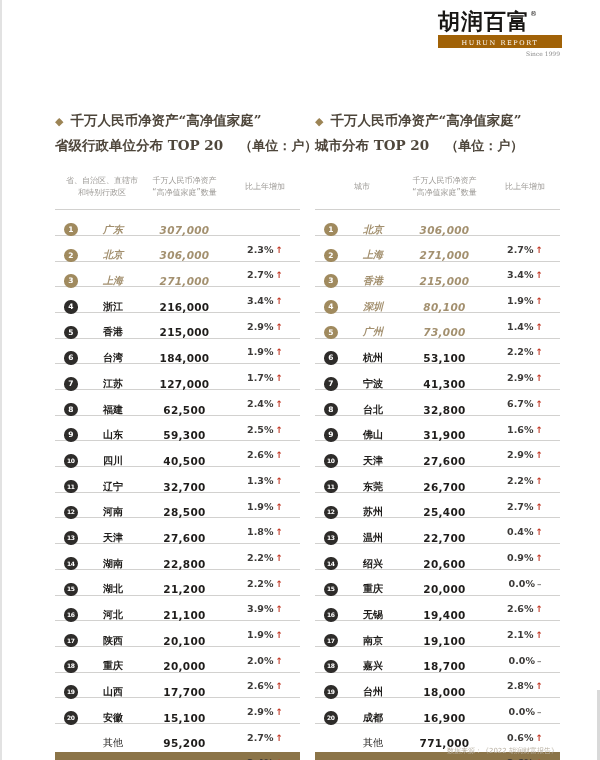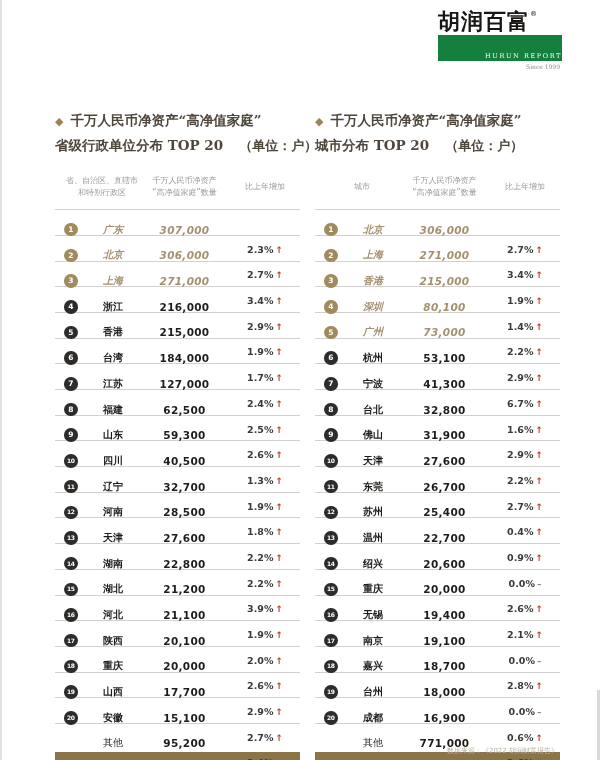--- a/index.html
+++ b/index.html
@@ -8,23 +8,23 @@
     font-family:"DejaVu Sans","Liberation Sans",sans-serif;
     -webkit-font-smoothing:antialiased;
   }
   .edge-left{position:absolute;left:0;top:0;width:2px;height:760px;background:#e2e2e2;}
   .edge-right{position:absolute;right:0;bottom:0;width:3px;height:70px;background:#d9d9d9;}
 
   
   .logo{position:absolute;top:11px;right:38px;width:124px;}
   .logo-cn{font-size:22px;font-weight:800;color:#181614;letter-spacing:1px;text-align:left;line-height:1;}
   .logo-cn sup{font-size:7px;font-weight:400;vertical-align:top;}
-  .logo-bar{margin-top:2px;background:#15803d;color:#fff;text-align:right;
+  .logo-bar{margin-top:2px;background:#a16207;color:#fff;text-align:center;
     font-family:"DejaVu Serif","Liberation Serif",serif;font-size:6.5px;letter-spacing:1.6px;
-    padding:17px 0 1px;}
+    padding:4px 0 1px;}
   .logo-since{margin-top:1.5px;padding-right:2px;text-align:right;font-size:6px;color:#8b8b8b;
     font-family:"DejaVu Serif","Liberation Serif",serif;}
 
   
   .panels{display:flex;gap:15px;padding:112px 40px 0 55px;}
   .panel{width:245px;flex:0 0 245px;}
 
   .title{font-family:"DejaVu Serif","Liberation Serif",serif;color:#4e463b;}
   .t1{font-size:13.5px;font-weight:700;white-space:nowrap;}
   .diamond{color:#9c8455;font-size:11px;margin-right:7px;}

